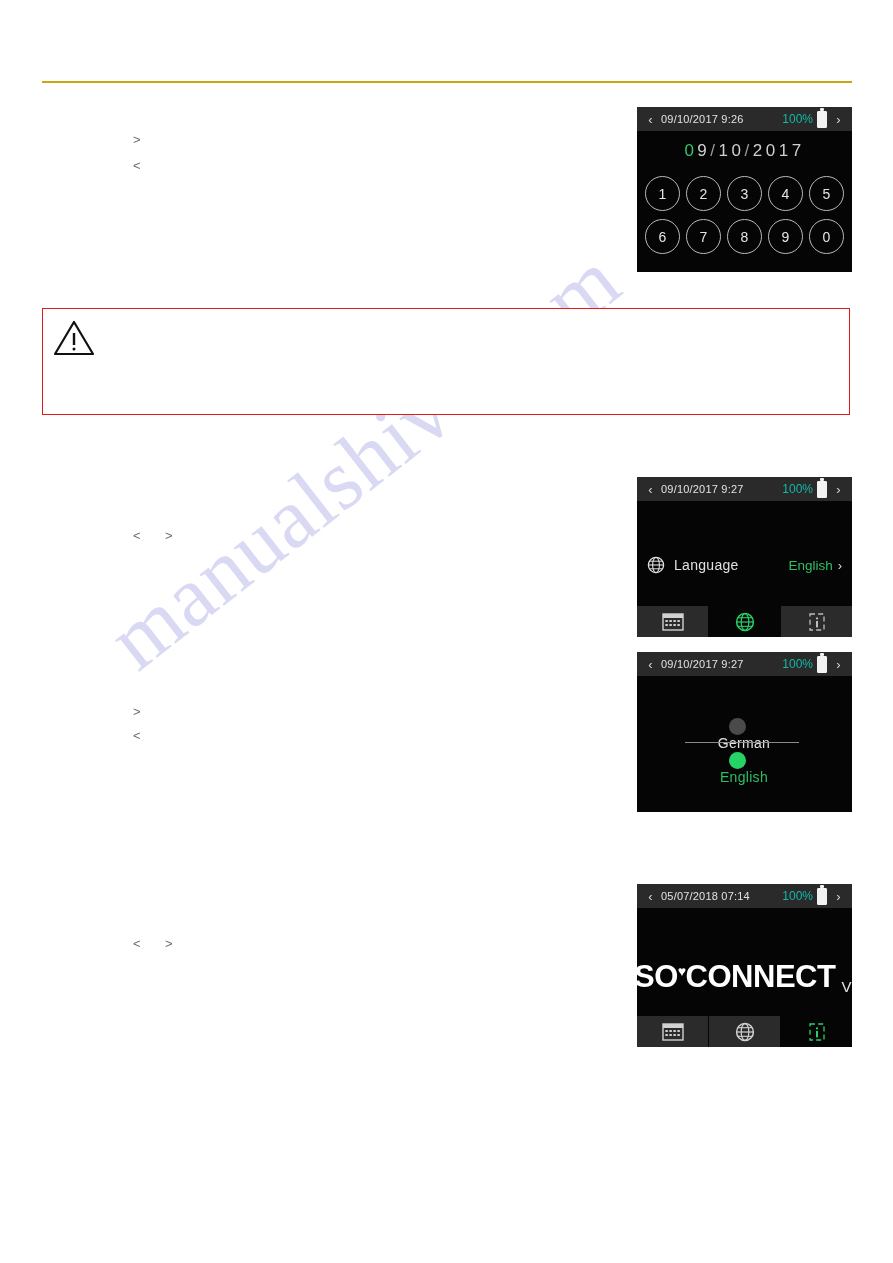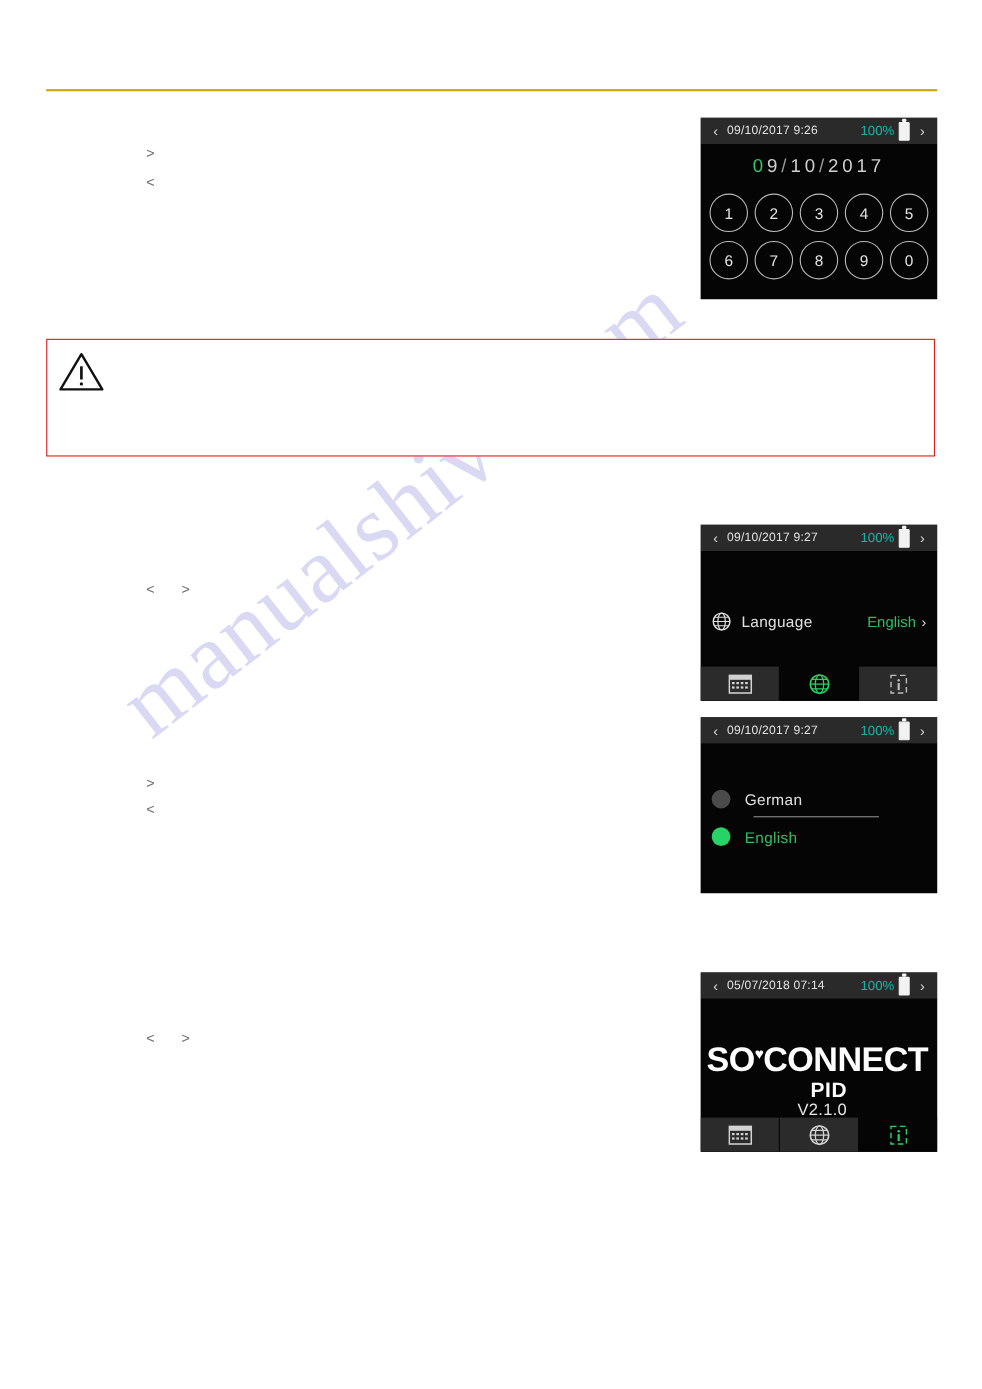--- a/index.html
+++ b/index.html
@@ -262,20 +262,21 @@
   .tab:last-child { border-right: none; }
   .tab.selected { background: #050505; }
 
   
   .radio-item {
     position: absolute;
     left: 10px;
     right: 24px;
     display: flex;
     align-items: center;
+    flex-direction: column;
   }
   .radio-dot {
     width: 17px;
     height: 17px;
     border-radius: 50%;
     background: #4a4a4a;
     flex: 0 0 auto;
   }
   .radio-dot.on { background: #25d366; }
   .radio-text {
@@ -295,21 +296,20 @@
 
   
   .splash-wrap {
     position: absolute;
     left: 0;
     right: 0;
     top: 38px;
     height: 62px;
     display: flex;
     align-items: center;
-    flex-direction: column;
   }
   .splash-brand {
     color: #ffffff;
     font-size: 31px;
     font-weight: bold;
     letter-spacing: -0.5px;
     margin-left: -3px;
     white-space: nowrap;
     font-family: "Liberation Sans", sans-serif;
   }

